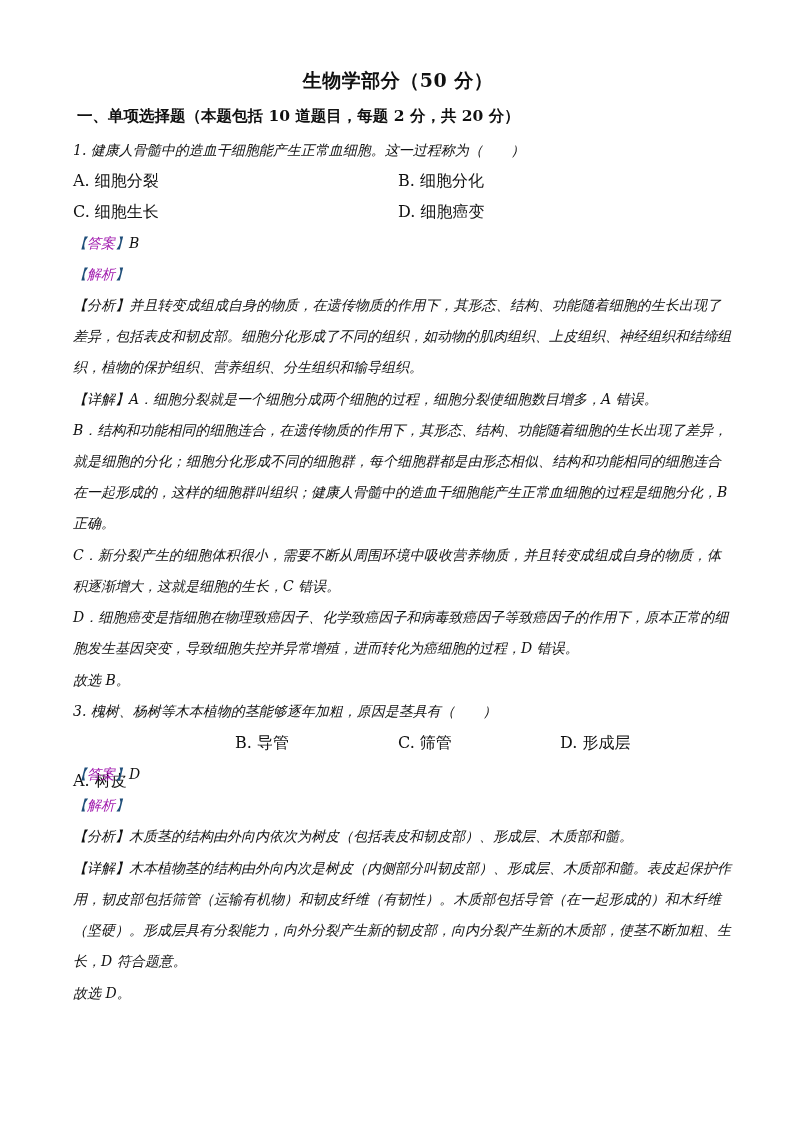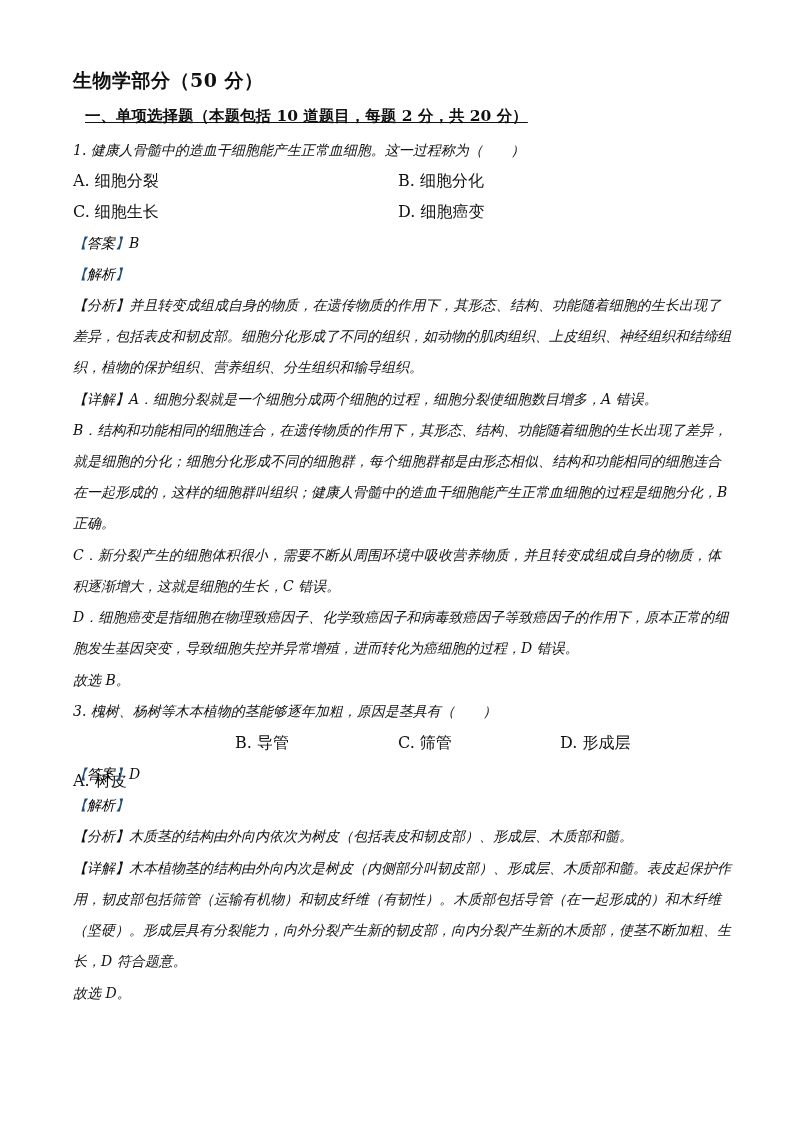--- a/index.html
+++ b/index.html
@@ -1,26 +1,26 @@
 <!DOCTYPE html>
 <html><head>
 <meta charset="utf-8">
 <style>
   html, body { margin: 0; padding: 0; background: #ffffff; }
   body { width: 793px; height: 1122px; position: relative; overflow: hidden;
          font-family: "DejaVu Serif", "Liberation Serif", serif; color: #111; }
   .page { position: absolute; left: 73px; top: 0; width: 650px; }
-  .title { position: absolute; top: 68px; left: 0; width: 650px; text-align: left;
+  .title { position: absolute; top: 68px; left: 0; width: 650px; text-align: center;
            font-size: 19px; font-weight: bold; letter-spacing: 0.5px; }
-  .section { position: absolute; top: 106px; left: 12px; font-size: 15.5px; font-weight: bold; text-decoration: underline; }
+  .section { position: absolute; top: 106px; left: 4px; font-size: 15.5px; font-weight: bold; }
   .line { position: absolute; left: 0; font-size: 14px; line-height: 20px; white-space: nowrap; font-style: italic; }
   .justify { width: 648px; text-align: justify; text-align-last: justify; }
   .opt { position: absolute; font-size: 16px; line-height: 20px; white-space: nowrap; }
   .br { color: #1f4e79; }
-  .lbl { color: #000000; }
+  .lbl { color: #a21caf; }
 </style>
 </head>
 <body>
 
 <div class="page">
   <div class="title">生物学部分（50 分）</div>
   <div class="section">一、单项选择题（本题包括 10 道题目，每题 2 分，共 20 分）</div>
 
   <div class="line" style="top:140px">1. 健康人骨髓中的造血干细胞能产生正常血细胞。这一过程称为（　　）</div>
   <div class="opt" style="top:171px;left:0">A.  细胞分裂</div>

